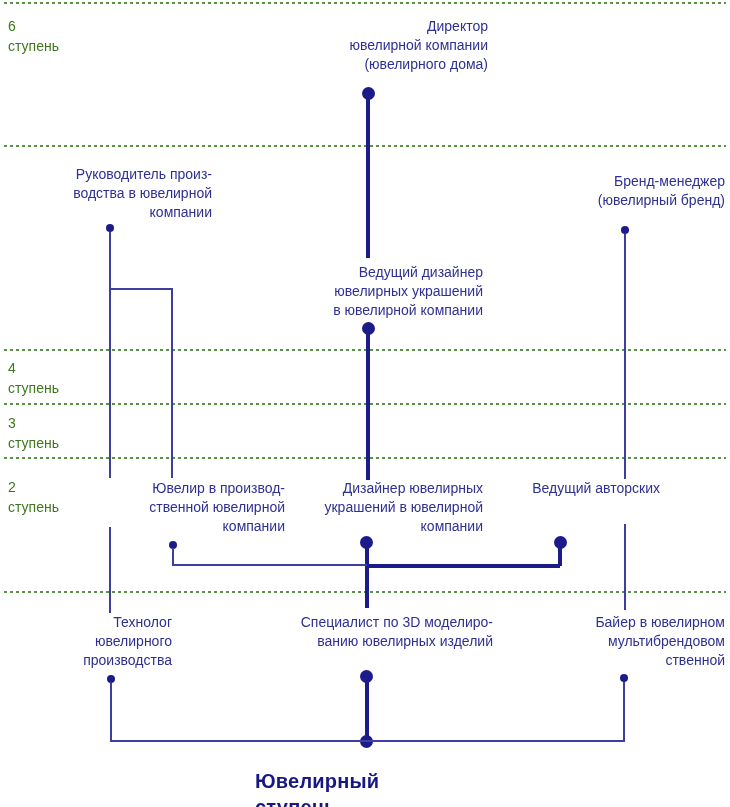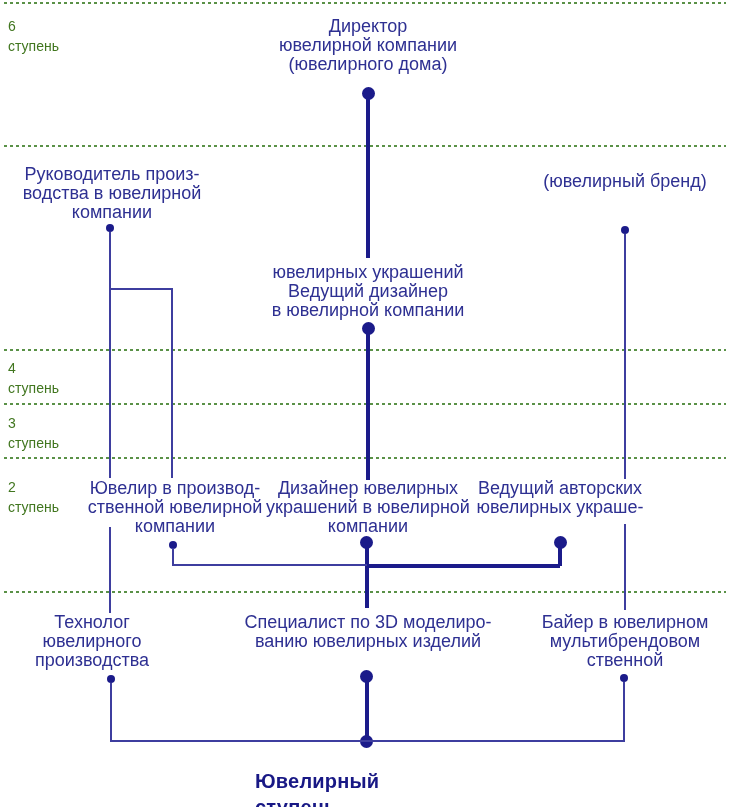--- a/index.html
+++ b/index.html
@@ -25,22 +25,22 @@
     background:repeating-linear-gradient(90deg,var(--green_dash) 0 3px,transparent 3px 6px);
   }
   .step{
     position:absolute;left:8px;
     color:var(--green_label);
     font-size:14px;line-height:20px;
   }
   .node{
     position:absolute;
     color:var(--text_blue);
-    font-size:18px;line-height:19px;
-    text-align:center;
+    font-size:14px;line-height:19px;
+    text-align:right;
   }
   .vthick{position:absolute;width:4px;background:var(--line_thick);}
   .hthick{position:absolute;height:4px;background:var(--line_thick);}
   .vthin{position:absolute;width:2px;background:var(--line_thin);}
   .hthin{position:absolute;height:2px;background:var(--line_thin);}
   .dot-lg{position:absolute;width:13px;height:13px;border-radius:50%;background:var(--dot);}
   .dot-sm{position:absolute;width:8px;height:8px;border-radius:50%;background:var(--dot);}
   .title{
     position:absolute;left:255px;top:752px;width:230px;
     text-align:left;color:var(--title_navy);
@@ -118,44 +118,44 @@
     <div>(ювелирного дома)</div>
   </div>
 
   <div class="node" style="left:12px;top:165px;width:200px">
     <div>Руководитель произ-</div>
     <div>водства в ювелирной</div>
     <div>компании</div>
   </div>
 
   <div class="node" style="left:525px;top:172px;width:200px">
+    <div>Бренд-менеджер</div>
     <div>(ювелирный бренд)</div>
   </div>
 
   <div class="node" style="left:253px;top:263px;width:230px">
+    <div>Ведущий дизайнер</div>
     <div>ювелирных украшений</div>
-    <div>Ведущий дизайнер</div>
     <div>в ювелирной компании</div>
   </div>
 
   <div class="node" style="left:65px;top:479px;width:220px">
     <div>Ювелир в производ-</div>
     <div>ственной ювелирной</div>
     <div>компании</div>
   </div>
 
   <div class="node" style="left:253px;top:479px;width:230px">
     <div>Дизайнер ювелирных</div>
     <div>украшений в ювелирной</div>
     <div>компании</div>
   </div>
 
   <div class="node" style="left:460px;top:479px;width:200px">
     <div>Ведущий авторских</div>
-    <div>ювелирных украше-</div>
   </div>
 
   <div class="node" style="left:12px;top:613px;width:160px">
     <div>Технолог</div>
     <div>ювелирного</div>
     <div>производства</div>
   </div>
 
   <div class="node" style="left:243px;top:613px;width:250px">
     <div>Специалист по 3D моделиро-</div>

